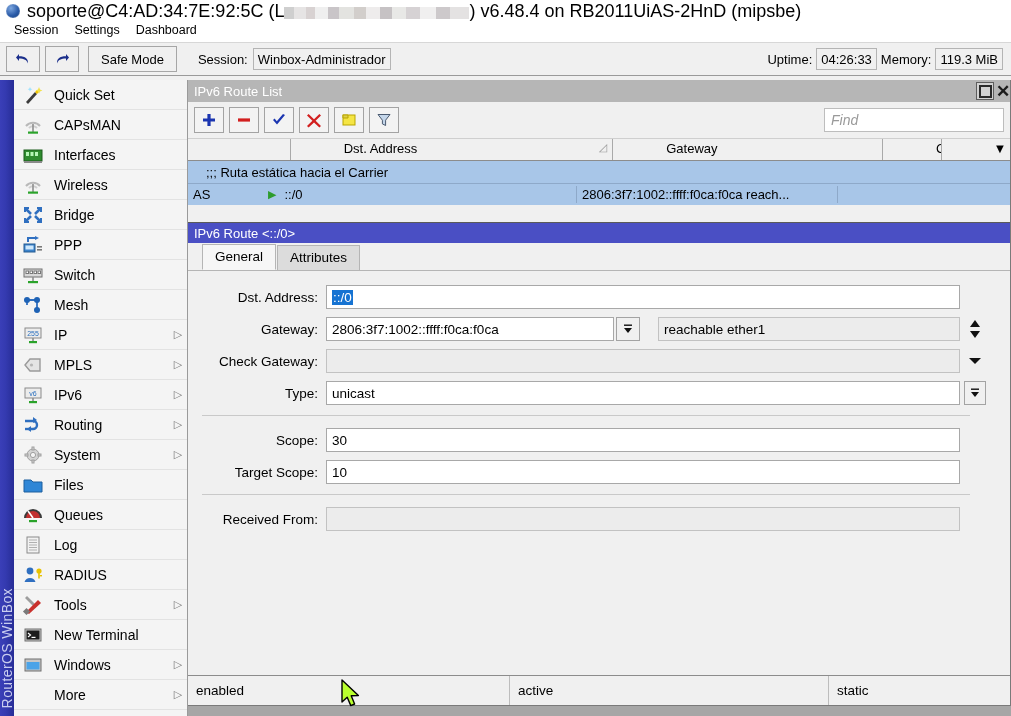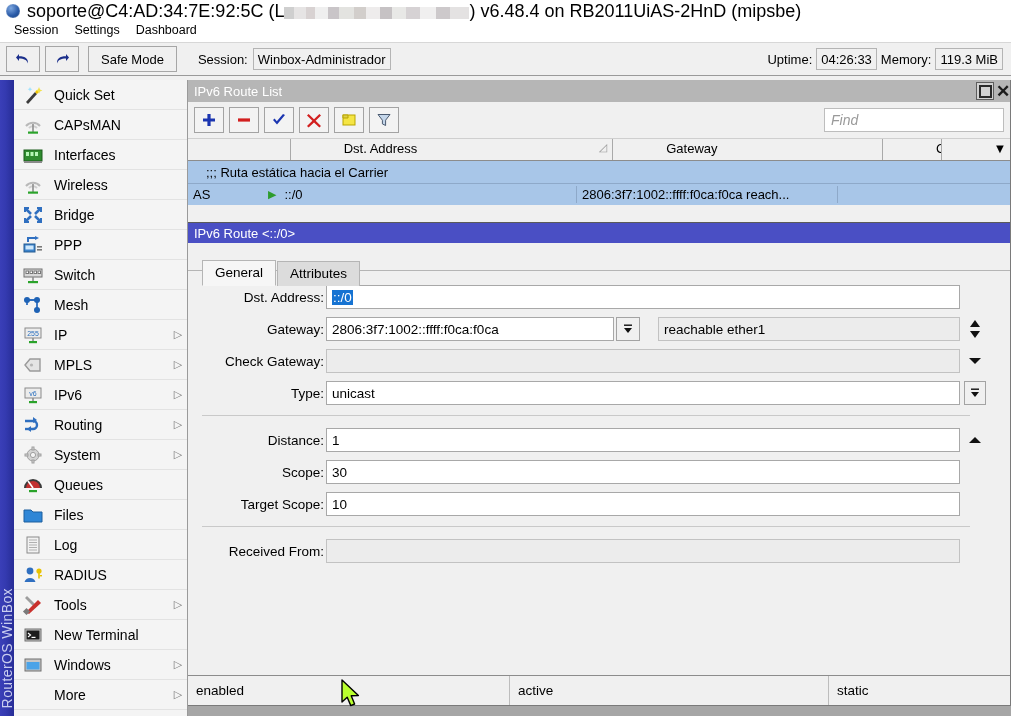--- a/index.html
+++ b/index.html
@@ -192,28 +192,28 @@
     display: flex; align-items: center; padding-left: 6px; font-size: 13px;
   }
   .tabs {
     height: 28px; display: flex; align-items: flex-end;
     padding-left: 14px; background: #f0f0f0;
     border-bottom: 1px solid #b5b5b5;
   }
   .tab {
     padding: 4px 12px 5px; font-size: 13.5px;
     border: 1px solid #b5b5b5; border-bottom: none;
-    background: #dcdcdc; margin-right: 1px; position: relative; top: 16px;
+    background: #dcdcdc; margin-right: 1px; position: relative; top: 0;
   }
   .tab.active { background: #f6f6f6; border-bottom: 1px solid #f6f6f6; }
 
   .form { padding: 14px 20px 0 0; }
   .frow { display: flex; align-items: center; margin-bottom: 8px; }
   .flabel {
-    width: 138px; flex: none; text-align: right; padding-right: 2px;
+    width: 138px; flex: none; text-align: right; padding-right: 8px;
     font-size: 13.5px;
   }
   .fin {
     flex: 1; height: 24px; border: 1px solid #a8a8a8; background: #fff;
     padding: 2px 5px; display: flex; align-items: center; font-size: 13.5px;
   }
   .fin.disabled { background: #ececec; border-color: #c2c2c2; }
   .sel-text { background: #1673d2; color: #fff; padding: 0 1px; }
   .gw-wrap { flex: 1; display: flex; align-items: center; gap: 0; }
   .gw-in { width: 288px; height: 24px; border: 1px solid #a8a8a8; background: #fff;
@@ -469,37 +469,37 @@
                 </g>
               </svg>
           </span>
           <span class="lbl">System</span>
           <span class="arr">▷</span>
         </div>
 
         <div class="mrow">
           <span class="ico">
             <svg width="22" height="20" viewBox="0 0 22 20">
+                <path d="M2 5 h7 l2 2 h9 v10 h-18z" fill="#2f86d6" stroke="#1d5f9e"></path>
+              </svg>
+          </span>
+          <span class="lbl">Files</span>
+          <span class="arr"></span>
+        </div>
+
+        <div class="mrow">
+          <span class="ico">
+            <svg width="22" height="20" viewBox="0 0 22 20">
                 <path d="M2 13 A9 9 0 0 1 20 13 Z" fill="#3a3a3a"></path>
                 <path d="M4 13 A7 7 0 0 1 18 13 Z" fill="#c23030"></path>
                 <path d="M11 13 L6 6" stroke="#fff" stroke-width="1.6"></path>
                 <rect x="7" y="15" width="8" height="2.2" fill="#2aa32a"></rect>
               </svg>
           </span>
           <span class="lbl">Queues</span>
-          <span class="arr"></span>
-        </div>
-
-        <div class="mrow">
-          <span class="ico">
-            <svg width="22" height="20" viewBox="0 0 22 20">
-                <path d="M2 5 h7 l2 2 h9 v10 h-18z" fill="#2f86d6" stroke="#1d5f9e"></path>
-              </svg>
-          </span>
-          <span class="lbl">Files</span>
           <span class="arr"></span>
         </div>
 
         <div class="mrow">
           <span class="ico">
             <svg width="22" height="20" viewBox="0 0 22 20">
                 <rect x="5" y="2" width="12" height="16" fill="#f2f2f2" stroke="#8a8a8a"></rect>
                 <g stroke="#b0b0b0" stroke-width="1">
                   <path d="M7 5 h8 M7 7.5 h8 M7 10 h8 M7 12.5 h8 M7 15 h8"></path>
                 </g>
@@ -696,29 +696,20 @@
                   <svg width="12" height="12" viewBox="0 0 12 12">
                       <rect x="2" y="1.5" width="8" height="1.4" fill="#111"></rect>
                       <path d="M2 5 h8 l-4 5z" fill="#111"></path>
                     </svg>
                 </span>
               </div>
             </div>
 
             <div class="hr"></div>
 
-            <div class="frow">
-              <div class="flabel">Distance:</div>
-              <div class="fin">1</div>
-              <div class="caret">
-                <svg width="14" height="10" viewBox="0 0 14 10">
-                    <path d="M7 2 l6 6 h-12z" fill="#111"></path>
-                  </svg>
-              </div>
-            </div>
 
             <div class="frow">
               <div class="flabel">Scope:</div>
               <div class="fin">30</div>
               <div class="caret"></div>
             </div>
 
             <div class="frow">
               <div class="flabel">Target Scope:</div>
               <div class="fin">10</div>

